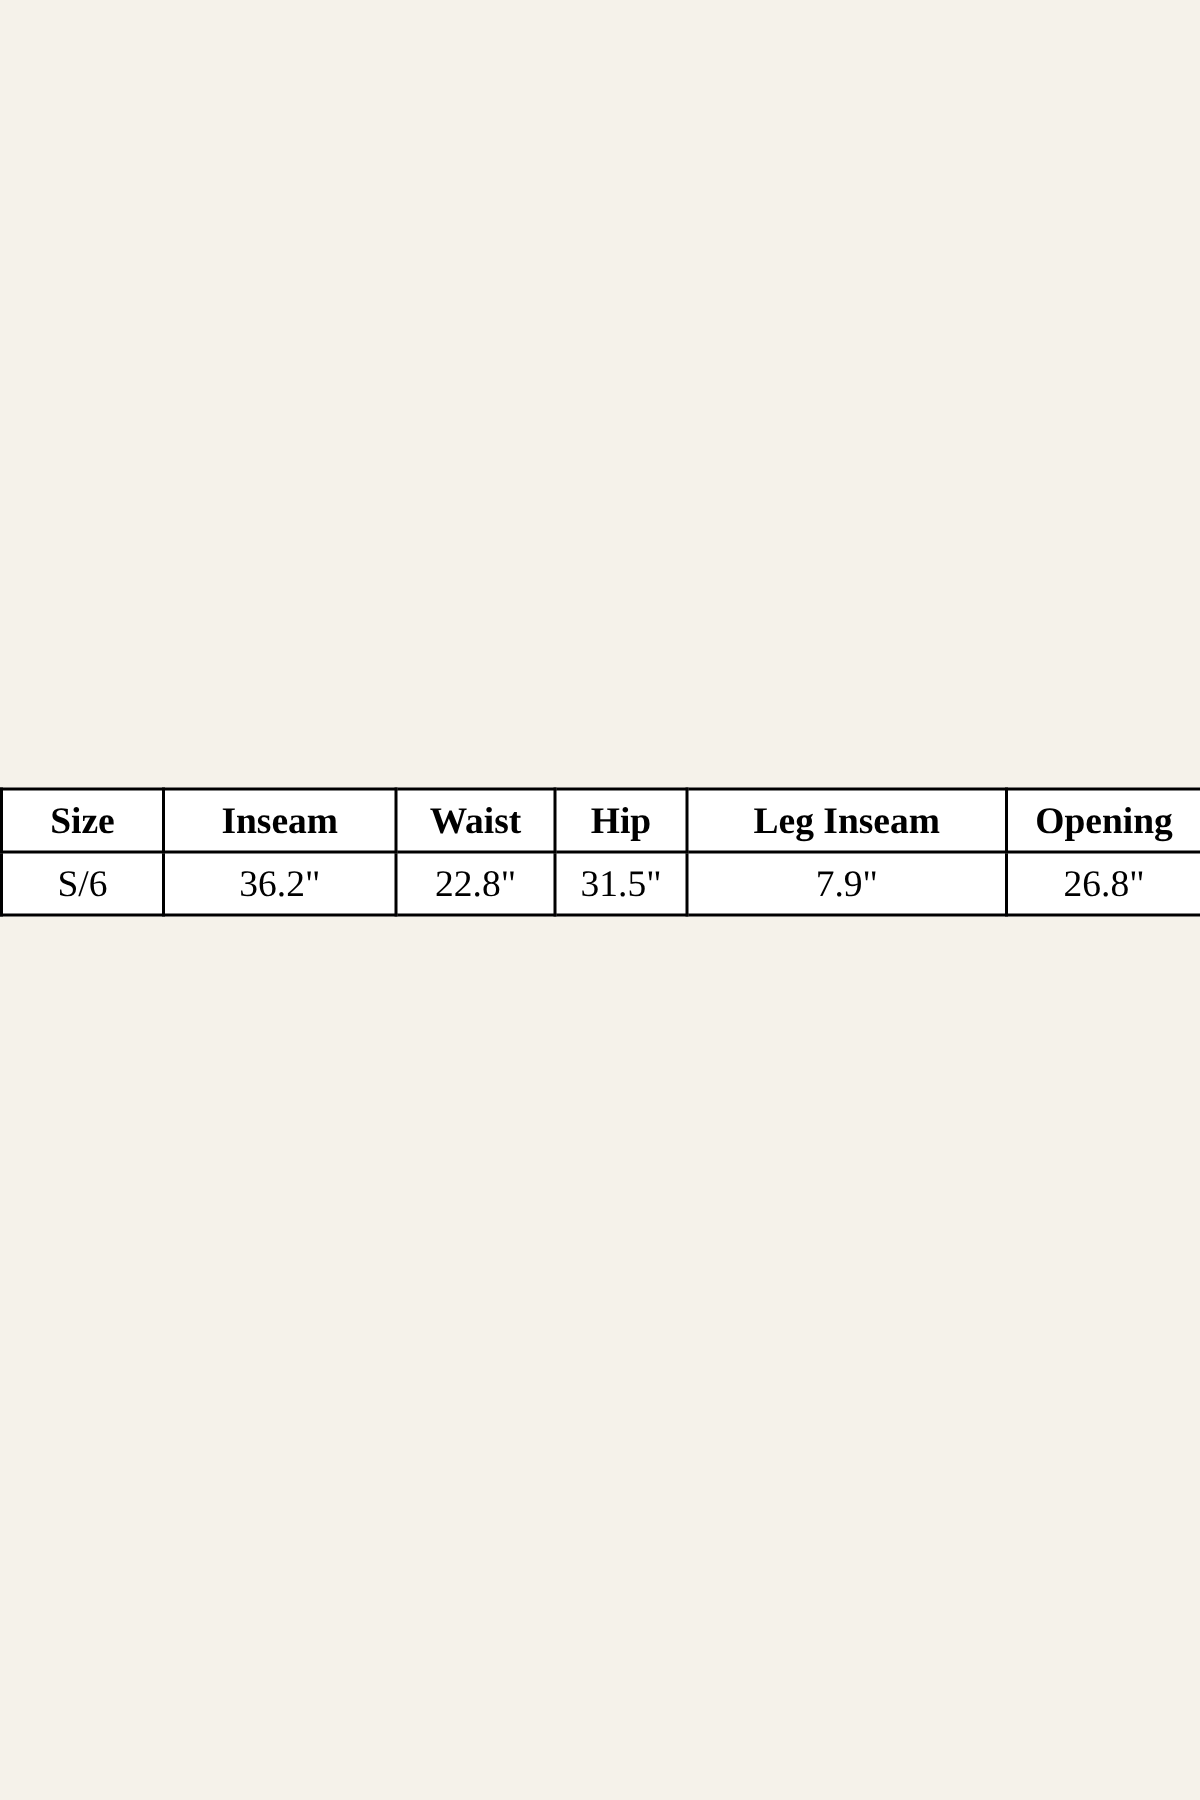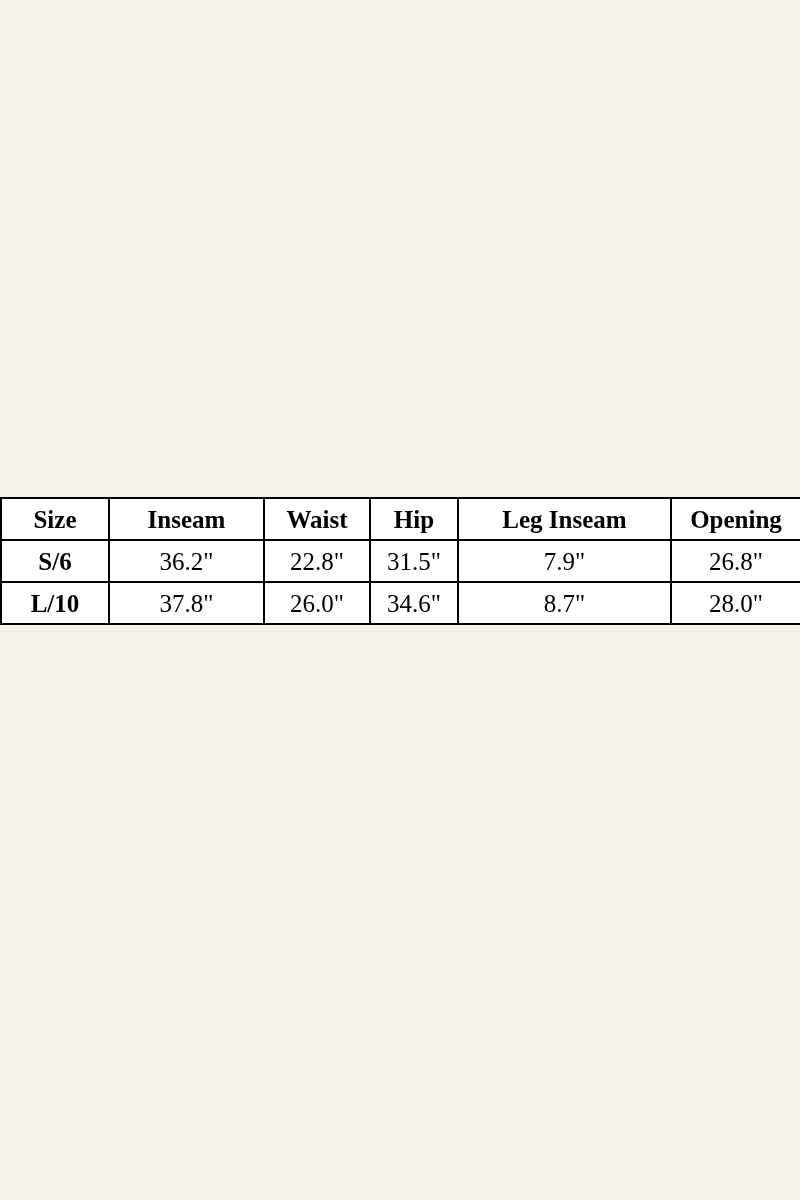--- a/index.html
+++ b/index.html
@@ -15,21 +15,21 @@
   }
   .page {
     position: relative;
     width: 800px;
     height: 1200px;
     background: #f5f2ea;
   }
   .size-chart-wrap {
     position: absolute;
     left: 0;
-    top: 497px;
+    top: 525px;
     width: 800px;
   }
   table.size-chart {
     border-collapse: collapse;
     width: 800px;
     background: #ffffff;
     table-layout: fixed;
   }
   table.size-chart th,
   table.size-chart td {
@@ -45,21 +45,21 @@
     background: #ffffff;
     white-space: nowrap;
   }
   table.size-chart thead th {
     font-weight: bold;
   }
   table.size-chart tbody td {
     font-weight: normal;
   }
   table.size-chart tbody td.rowhead {
-    font-weight: bold;
+    font-weight: normal;
   }
   
   col.c0 { width: 108px; }
   col.c1 { width: 155px; }
   col.c2 { width: 106px; }
   col.c3 { width: 88px; }
   col.c4 { width: 213px; }
   col.c5 { width: 130px; }
 </style>
 </head>
@@ -88,24 +88,16 @@
       </thead>
       <tbody>
         <tr>
           <td class="rowhead">S/6</td>
           <td>36.2"</td>
           <td>22.8"</td>
           <td>31.5"</td>
           <td>7.9"</td>
           <td>26.8"</td>
         </tr>
-        <tr>
-          <td class="rowhead">L/10</td>
-          <td>37.8"</td>
-          <td>26.0"</td>
-          <td>34.6"</td>
-          <td>8.7"</td>
-          <td>28.0"</td>
-        </tr>
       </tbody>
     </table>
   </div>
 </div>
 
 </body></html>

